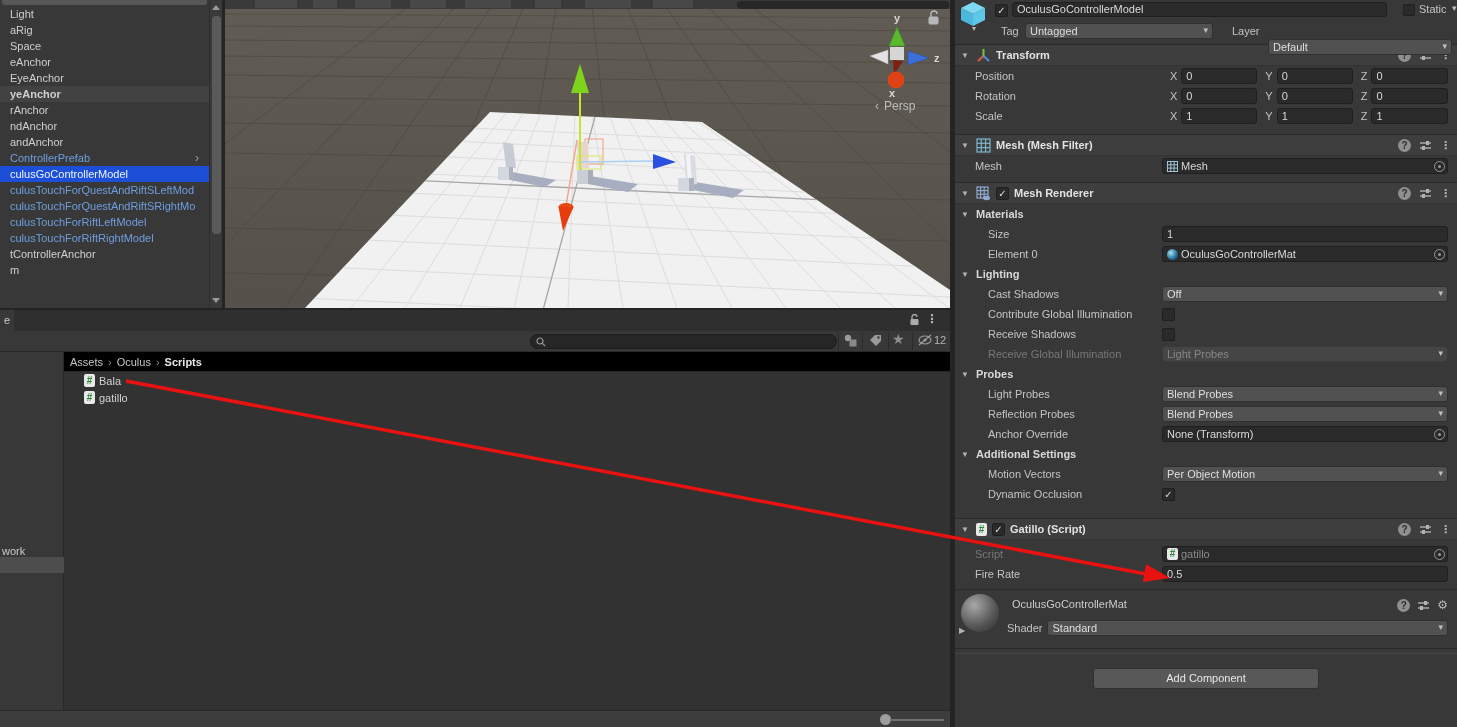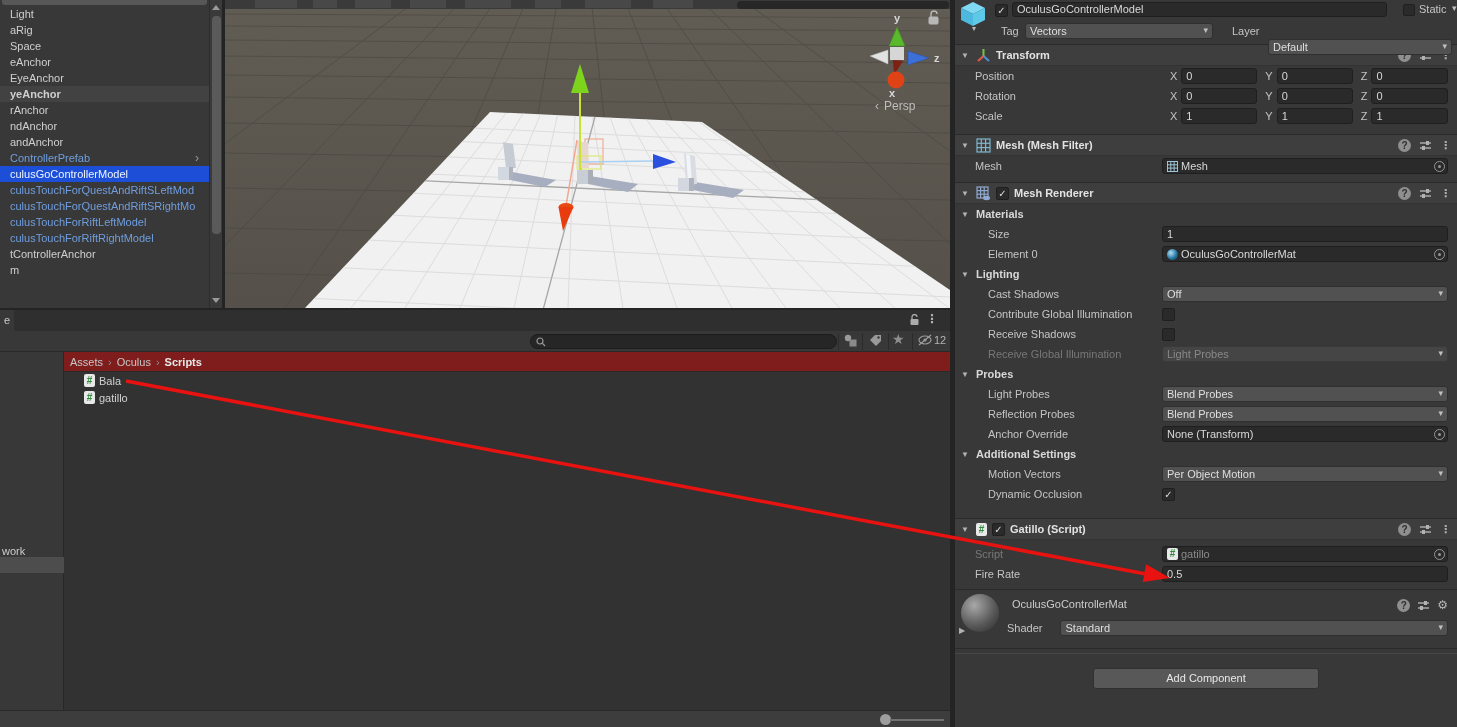--- a/index.html
+++ b/index.html
@@ -37,21 +37,21 @@
   .p-kebab { position:absolute; right:12px; top:2px; color:#b0b0b0; font-size:12px; font-weight:bold; }
   .ptoolbar { position:absolute; left:0; top:21px; width:100%; height:21px; background:#383838; border-bottom:1px solid #292929; }
   .psearch { position:absolute; left:530px; top:3px; width:307px; height:15px; background:#262626; border:1px solid #1c1c1c; border-radius:8px; display:flex; align-items:center; padding-left:5px; }
   .pi-sep { position:absolute; top:2px; width:1px; height:17px; background:#2b2b2b; }
   .picon { position:absolute; top:2px; color:#9a9a9a; }
   .pbody { position:absolute; left:0; top:42px; width:100%; height:358px; display:flex; }
   .ptree { width:64px; background:#383838; border-right:1px solid #282828; position:relative; }
   .ptree-item { position:absolute; left:2px; top:193px; color:#cccccc; }
   .ptree-sel { position:absolute; left:0; top:205px; width:64px; height:16px; background:#4d4d4d; }
   .pmain { flex:1; background:#323232; position:relative; }
-  .pcrumbs { height:20px; background:#7f1d1d; border-bottom:1px solid #2a2a2a; display:flex; align-items:center; gap:5px; padding-left:6px; color:#c6c6c6; }
+  .pcrumbs { height:20px; background:#000000; border-bottom:1px solid #2a2a2a; display:flex; align-items:center; gap:5px; padding-left:6px; color:#c6c6c6; }
   .pcrumbs .last { color:#e8e8e8; font-weight:bold; }
   .pcrumbs .csep { color:#8d8d8d; }
   .pfile { height:17px; display:flex; align-items:center; gap:4px; padding-left:20px; color:#d2d2d2; }
   .script-ico { width:11px; height:13px; background:#e9e9e9; border-radius:2px; color:#2f8a3e; font-size:10px; font-weight:bold; line-height:13px; text-align:center; flex:0 0 11px; }
   .pfooter { position:absolute; left:0; top:400px; width:100%; height:17px; background:#3d3d3d; border-top:1px solid #292929; }
   .slider-track { position:absolute; left:890px; top:8px; width:54px; height:2px; background:#717171; }
   .slider-knob { position:absolute; left:880px; top:3px; width:11px; height:11px; border-radius:50%; background:#9e9e9e; }
 
   
   #inspector { position:absolute; left:955px; top:0; width:502px; height:727px; background:#383838; overflow:hidden; }
@@ -81,21 +81,21 @@
   .foldrow { height:20px; display:flex; align-items:center; gap:5px; padding-left:6px; }
   .foldlabel { font-weight:bold; color:#d8d8d8; }
   .vgroup { display:flex; align-items:center; flex:1; gap:4px; margin-left:8px; }
   .vgroup:first-of-type { margin-left:0; }
   .axisl { color:#c4c4c4; }
   .mat-block { position:relative; height:57px; border-top:1px solid #2b2b2b; margin-top:5px; }
   .mat-sphere { position:absolute; left:6px; top:4px; width:38px; height:38px; border-radius:50%;
     background:radial-gradient(circle at 35% 30%, #a8a8a8, #5a5a5a 55%, #2e2e2e 95%); }
   .mat-name { position:absolute; left:57px; top:8px; color:#cccccc; }
   .mat-icons { position:absolute; right:9px; top:8px; display:flex; gap:7px; align-items:center; color:#b8b8b8; }
-  .mat-shader { position:absolute; left:52px; top:30px; width:441px; display:flex; align-items:center; gap:18px; }
+  .mat-shader { position:absolute; left:52px; top:30px; width:441px; display:flex; align-items:center; gap:5px; }
   .mat-fold { position:absolute; left:4px; top:36px; color:#b2b2b2; font-size:8px; }
   .sep-lines { height:6px; border-top:1px solid #2a2a2a; border-bottom:1px solid #474747; margin-top:2px; }
   .addcomp-wrap { display:flex; justify-content:center; margin-top:14px; }
   .addcomp { width:226px; height:21px; background:#585858; border:1px solid #303030; border-radius:3px; color:#e8e8e8; text-align:center; line-height:19px; cursor:pointer; }
 
   
   #arrow-overlay { position:absolute; left:0; top:0; width:1457px; height:727px; pointer-events:none; z-index:50; }
 
   .obj-ico-grid { width:11px; height:11px; flex:0 0 11px; }
   .obj-ico-sphere { width:11px; height:11px; border-radius:50%; flex:0 0 11px;
@@ -351,21 +351,21 @@
       <polygon points="25,7 13,13 13,25 25,19" fill="#5ec8e8"></polygon>
     </svg>
     <span class="abs" style="left:17px;top:24px;color:#b8b8b8;font-size:8px">▾</span>
     <span class="cb abs" style="left:40px;top:4px">✓</span>
     <div class="namefield">OculusGoControllerModel</div>
     <span class="cb abs" style="left:448px;top:4px;width:12px;height:12px"></span>
     <span class="abs minilabel" style="left:464px;top:3px">Static</span>
     <span class="abs" style="left:497px;top:3px;color:#c0c0c0;font-size:9px">▾</span>
     <span class="abs minilabel" style="left:46px;top:25px">Tag</span>
     <div class="dd abs" style="left:70px;top:23px;width:188px;flex:none">
-        <span>Vectors</span>
+        <span>Untagged</span>
         <span class="arr">▾</span>
       </div>
     <span class="abs minilabel" style="left:277px;top:25px">Layer</span>
     <div class="dd abs" style="left:313px;top:23px;width:184px;flex:none">
         <span>Default</span>
         <span class="arr">▾</span>
       </div>
   </div>
 
   <div class="chead">

